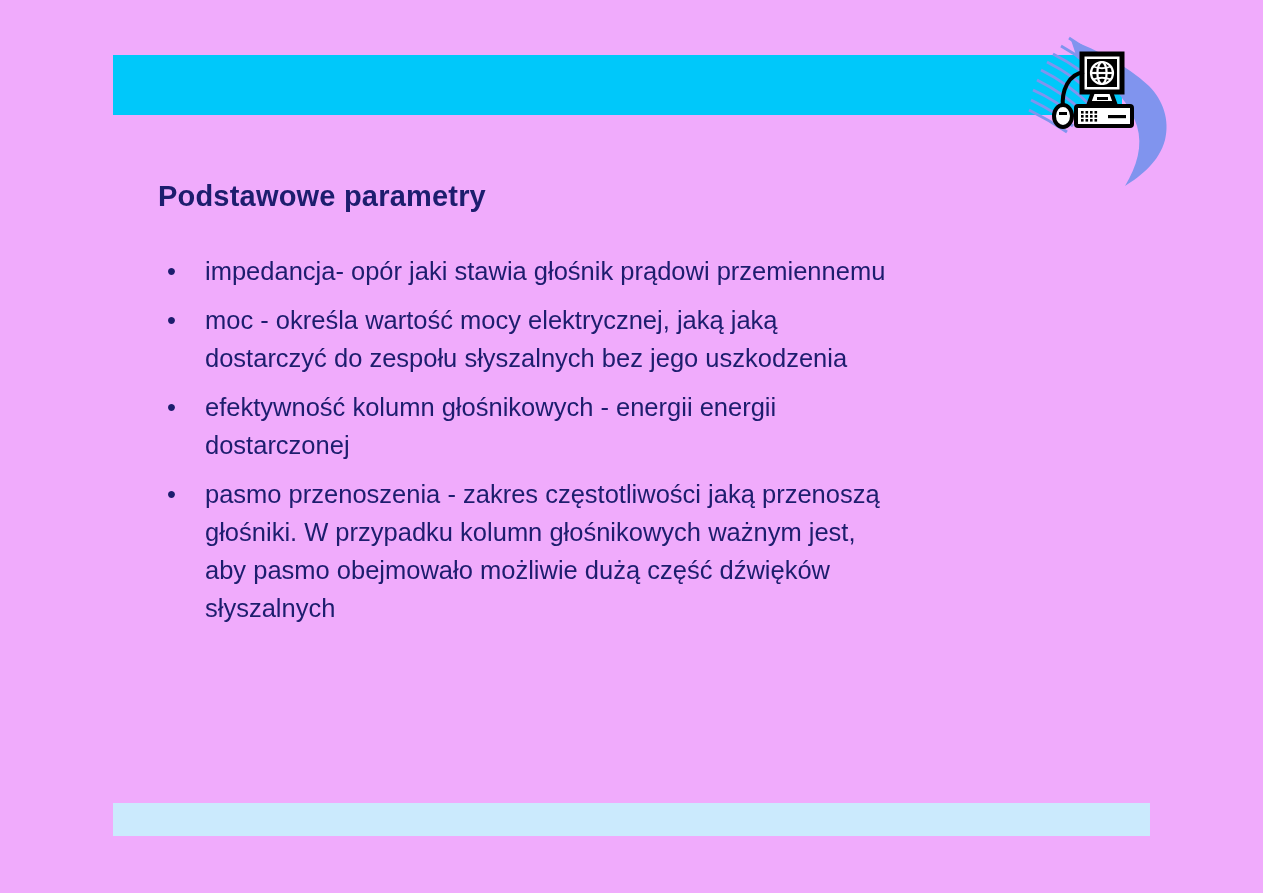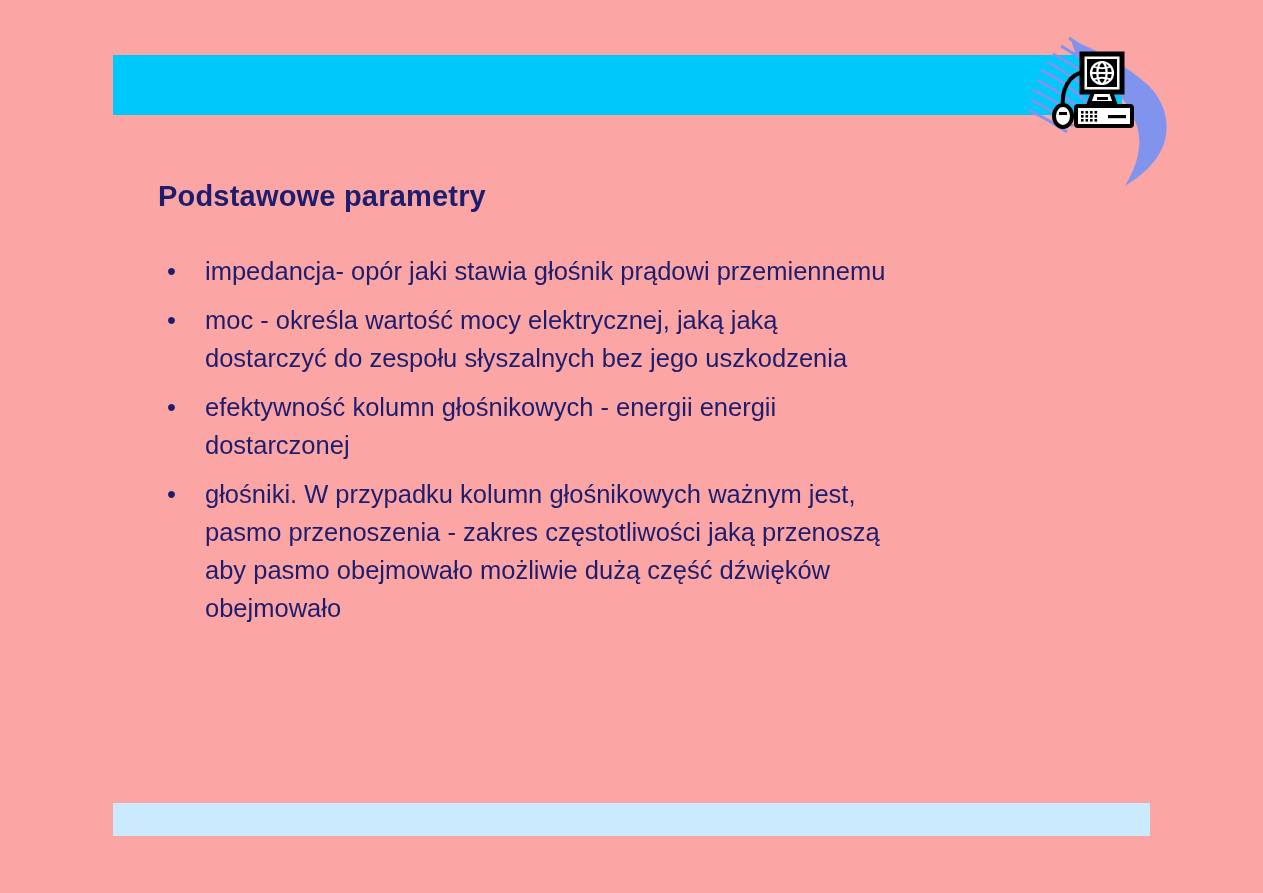--- a/index.html
+++ b/index.html
@@ -11,21 +11,21 @@
     width: 1263px;
     height: 893px;
     font-family: "Liberation Sans", sans-serif;
     overflow: hidden;
   }
 
   .slide {
     position: relative;
     width: 1263px;
     height: 893px;
-    background: #fca5a5;
+    background: #f0abfc;
   }
 
   
   .top-band {
     position: absolute;
     left: 113px;
     top: 55px;
     width: 1009px;
     height: 60px;
     background: #00c8fa;
@@ -177,23 +177,23 @@
     </div>
 
     <div class="bullet">
       <span class="bullet-dot">•</span>
       <span class="bullet-line"><span class="lead">efektywność kolumn głośnikowych</span><span class="rest"> -  energii energii</span></span>
       <span class="bullet-line">dostarczonej</span>
     </div>
 
     <div class="bullet">
       <span class="bullet-dot">•</span>
+      <span class="bullet-line"><span class="lead">pasmo przenoszenia</span><span class="rest"> - zakres częstotliwości jaką przenoszą</span></span>
       <span class="bullet-line">głośniki. W przypadku kolumn głośnikowych ważnym jest,</span>
-      <span class="bullet-line"><span class="lead">pasmo przenoszenia</span><span class="rest"> - zakres częstotliwości jaką przenoszą</span></span>
       <span class="bullet-line">aby pasmo obejmowało możliwie dużą część dźwięków</span>
-      <span class="bullet-line">obejmowało</span>
+      <span class="bullet-line">słyszalnych</span>
     </div>
 
   </div>
 
   <div class="bottom-band"></div>
 
 </div>
 
 </body></html>

